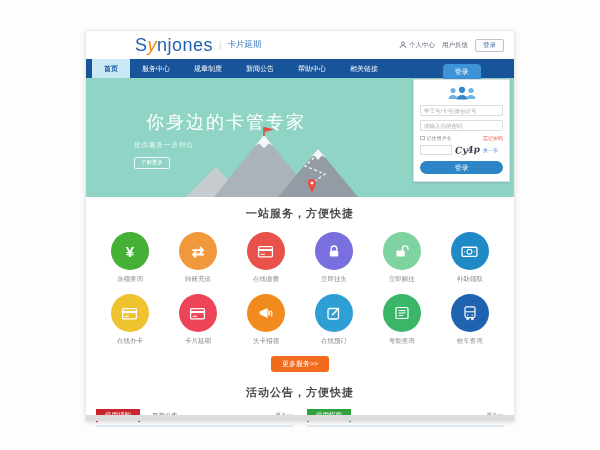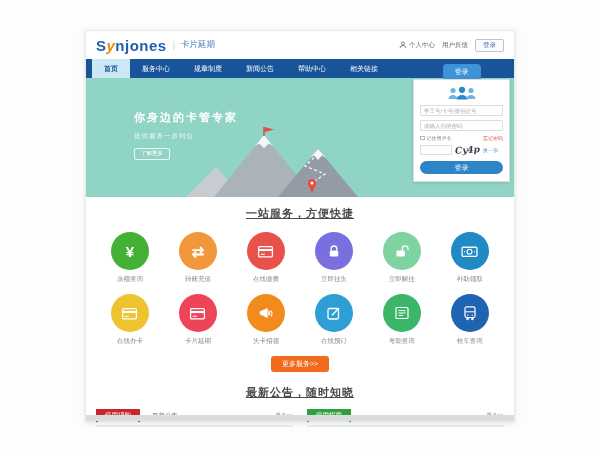--- a/index.html
+++ b/index.html
@@ -2,37 +2,37 @@
 <html><head>
 <meta charset="utf-8">
 <style>
   * { margin:0; padding:0; box-sizing:border-box; }
   html,body { width:600px; height:450px; background:#fdfdfd; font-family:"Liberation Sans",sans-serif; overflow:hidden; }
   .stage { position:relative; width:600px; height:450px; }
   .site { position:absolute; left:85px; top:30px; width:430px; height:392px; background:#fff; border:1px solid #e7e7e7; box-shadow:0 1px 6px rgba(0,0,0,.10); }
 
   
   .hdr { height:28px; display:flex; align-items:center; padding:0 10px; background:#fff; }
-  .logo { font-size:15px; font-weight:bold; color:#1e5fae; letter-spacing:.5px; }
+  .logo { font-size:18px; font-weight:normal; color:#1e5fae; letter-spacing:.5px;margin-left:39px; }
   .logo .accent { color:#f08300; font-style:italic; }
   .logo-divider { color:#ccc; font-size:9px; margin:0 6px; }
   .site-name { font-size:8.5px; color:#3a7bbf; }
   .hdr-right { margin-left:auto; display:flex; align-items:center; gap:7px; font-size:6.5px; color:#667; }
   .hdr-link { display:flex; align-items:center; gap:2px; cursor:pointer; }
   .hdr-login-btn { border:1px solid #b9c4cf; border-radius:2px; padding:1px 7px; color:#33629a; background:#fafcfe; cursor:pointer; }
 
   
   .nav { height:19px; display:flex; align-items:stretch; padding-left:6px; font-size:7px; }
   .nav-item { display:flex; align-items:center; padding:0 12px; color:#fff; cursor:pointer; }
   .nav-item.active { background:#cbe9f5; color:#17549a; font-weight:bold; }
 
   
   .hero { position:relative; height:119px; overflow:hidden; }
   .hero-copy { position:absolute; left:48px; top:32px; }
-  .hero-h1 { font-size:11px; font-weight:bold; color:#fff; letter-spacing:2px; }
+  .hero-h1 { font-size:18px; font-weight:normal; color:#fff; letter-spacing:2px;margin-left:12px; }
   .hero-sub { font-size:6.5px; color:#ecfbf6; margin-top:7px; letter-spacing:1px; }
   .hero-cta { display:inline-block; margin-top:6px; font-size:5.5px; color:#fff; border:1px solid rgba(255,255,255,.85); border-radius:2px; padding:1.5px 6px; cursor:pointer; }
   .mountains { position:absolute; left:100px; bottom:0; width:185px; height:70px; }
 
   
   .login-panel { position:absolute; right:4px; top:33px; width:97px; z-index:6; }
   .lp-tab { width:38px; margin:0 auto; background:#3e93d6; color:#fff; font-size:7px; text-align:center; padding:2.5px 0; border-radius:4px 4px 0 0; cursor:pointer; }
   .lp-body { background:#fff; border:1px solid #d9dee3; box-shadow:0 1px 3px rgba(0,0,0,.12); padding:5px 6px 7px; }
   .lp-people { display:block; margin:1px auto 0; }
   .lp-input { display:block; width:100%; height:11px; border:1px solid #ddd; border-radius:1px; font-size:5.5px; color:#555; padding:0 3px; margin-top:4px; background:#fff; }
@@ -41,21 +41,21 @@
   .cb { width:4.5px; height:4.5px; border:1px solid #bbb; background:#fff; display:inline-block; }
   .lp-forgot { margin-left:auto; cursor:pointer; }
   .lp-captcha-row { display:flex; align-items:center; margin-top:4px; gap:3px; }
   .lp-captcha-input { width:32px; height:10px; border:1px solid #ddd; font-size:5.5px; padding:0 2px; }
   .lp-captcha-text { font-family:"DejaVu Serif",serif; font-style:italic; font-weight:bold; font-size:9px; color:#3a3a4a; transform:rotate(-4deg); }
   .lp-change { font-size:5px; color:#4a90d9; cursor:pointer; }
   .lp-submit { display:block; width:100%; height:13px; border:none; border-radius:7px; color:#fff; font-size:7px; margin-top:6px; cursor:pointer; }
 
   
   .services { text-align:center; padding-top:9px; }
-  .sec-title { font-size:11px; font-weight:bold; color:#4a4a4a; letter-spacing:1px;text-decoration:underline; }
+  .sec-title { font-size:11px; font-weight:bold; color:#4a4a4a; letter-spacing:1px; }
   .svc-grid { display:flex; flex-wrap:wrap; width:408px; margin:4px auto 0; }
   .svc { width:16.66%; padding:7px 0 3px; cursor:pointer; }
   .circle { width:38px; height:38px; border-radius:50%; margin:0 auto; display:flex; align-items:center; justify-content:center; color:#fff; }
   .glyph { font-size:15px; font-weight:bold; line-height:1; }
   .svc-label { font-size:6.5px; color:#8a8a8a; margin-top:5px; }
   .more-btn { display:inline-block; margin-top:7px; color:#fff; font-size:7px; padding:3px 11px; border-radius:3px; border:none; cursor:pointer; }
 
   
   .announce { text-align:center; margin-top:13px; }
   .panels { display:flex; gap:14px; margin:9px 10px 0; text-align:left; }
@@ -266,21 +266,21 @@
               </svg>
           </div>
           <div class="svc-label">校车查询</div>
         </div>
 
       </div>
       <button class="more-btn" style="background-color: rgb(242, 107, 29);">更多服务&gt;&gt;</button>
     </div>
 
     <div class="announce">
-      <div class="sec-title">最新公告，随时知晓</div>
+      <div class="sec-title">活动公告，方便快捷</div>
       <div class="panels">
         <div class="panel">
           <div class="ribbon" style="background-color: rgb(201, 37, 44);">使用须知</div>
           <div class="panel-tab">最新公告</div>
           <div class="more-link">更多&gt;&gt;</div>
         </div>
         <div class="panel">
           <div class="ribbon" style="background-color: rgb(47, 160, 62);">使用指南</div>
           <div class="more-link">更多&gt;&gt;</div>
         </div>

